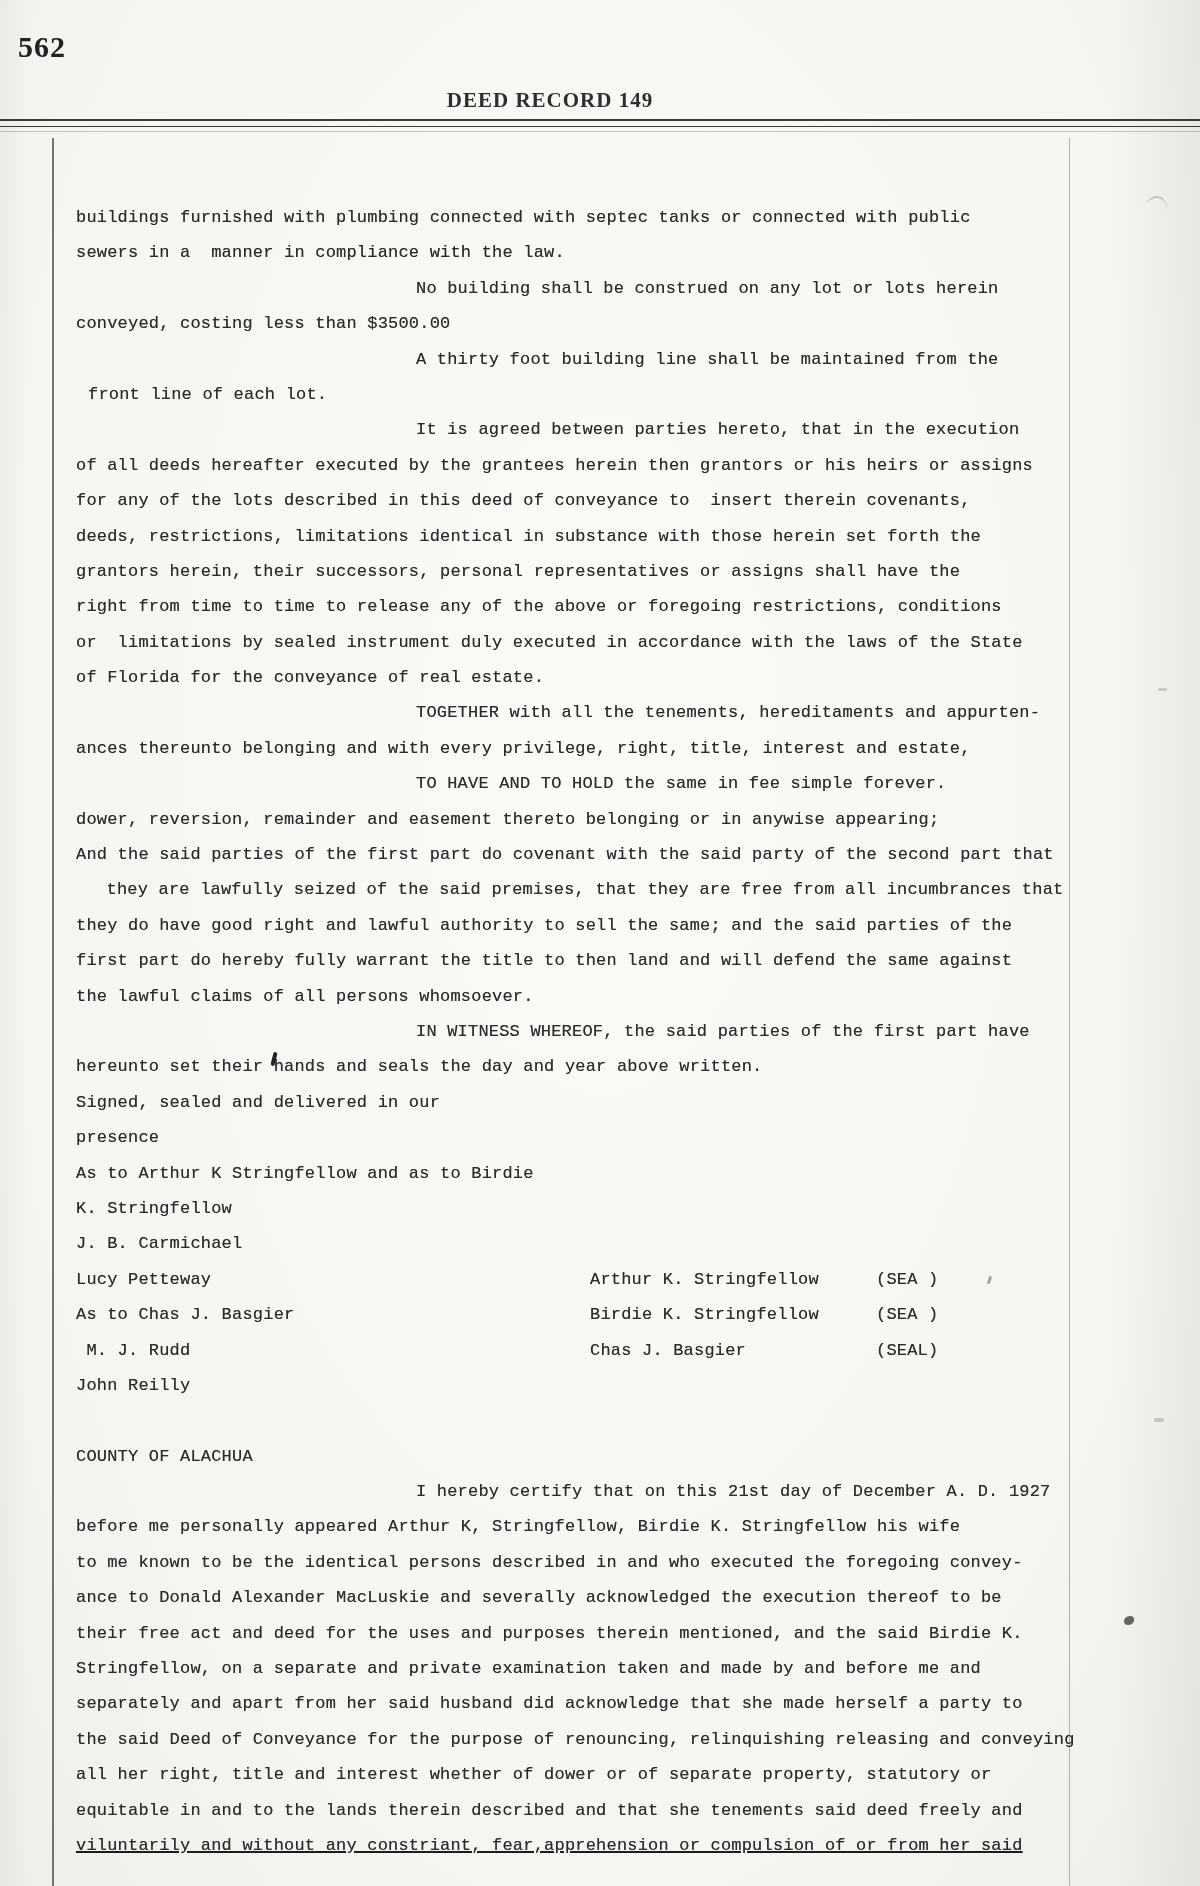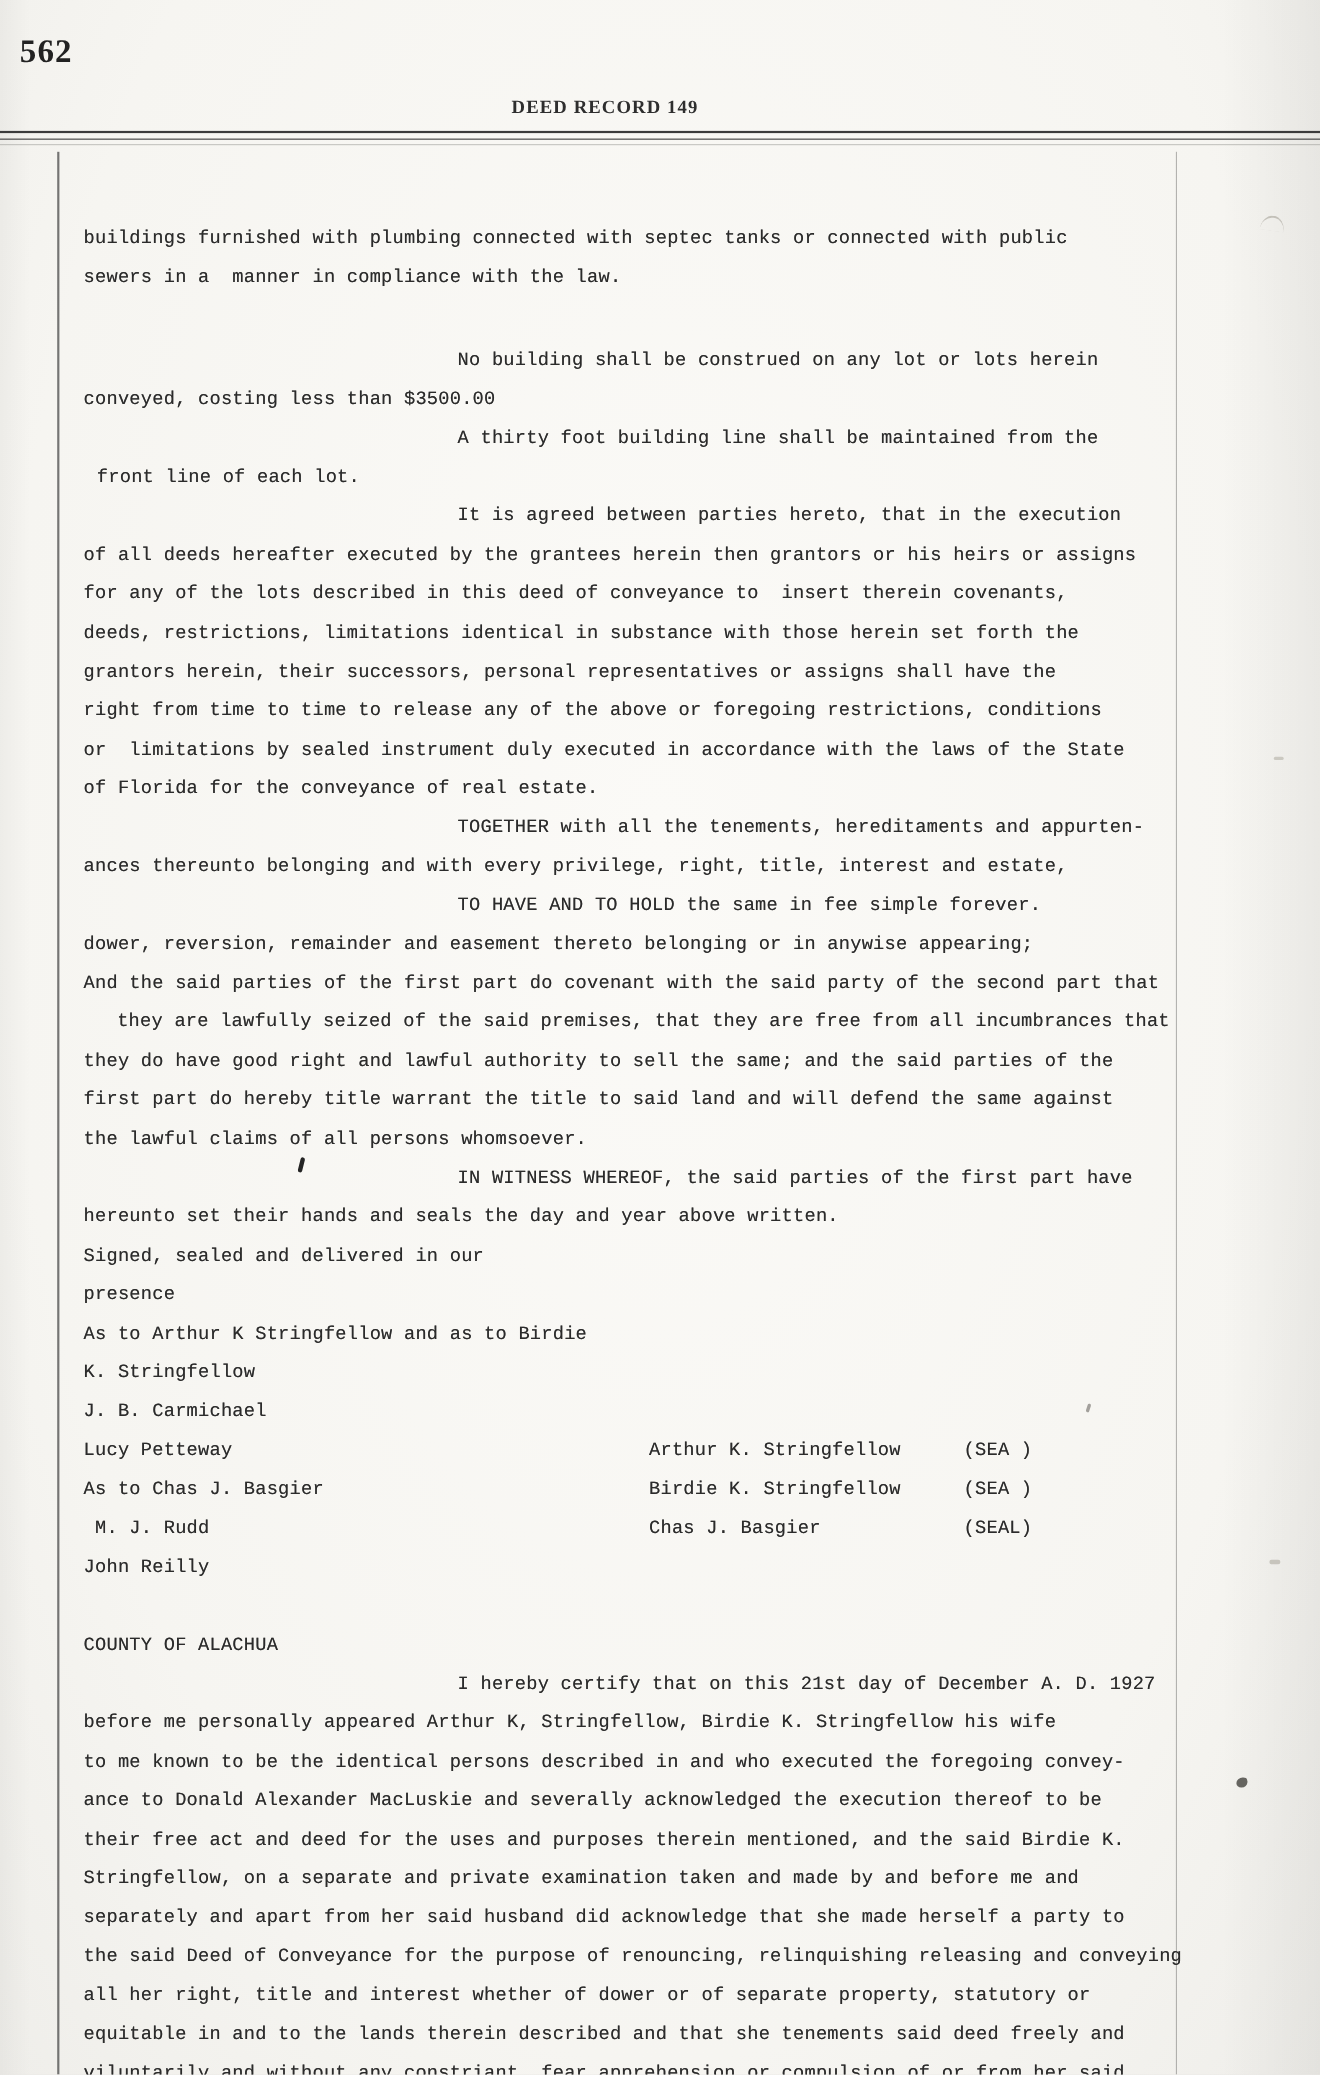--- a/index.html
+++ b/index.html
@@ -23,21 +23,21 @@
     overflow:hidden;
   }
   .page-number{
     position:absolute;left:18px;top:30px;
     font-family:"Liberation Serif","DejaVu Serif",serif;
     font-weight:bold;font-size:30px;color:#222;letter-spacing:1px;
   }
   .header-title{
     position:absolute;left:0;top:88px;width:1100px;text-align:center;
     font-family:"Liberation Serif","DejaVu Serif",serif;
-    font-weight:bold;font-size:17px;color:#2e2e2e;letter-spacing:1px;
+    font-weight:bold;font-size:21px;color:#2e2e2e;letter-spacing:1px;
   }
   .rule{position:absolute;left:0;width:1200px;background:var(--rule);}
   .rule.r1{top:119px;height:2px;}
   .rule.r2{top:126px;height:1px;}
   .rule.r3{top:131px;height:1px;background:#9a9a98;opacity:.55;}
   .margin-line{position:absolute;background:#4a4a4a;}
   .margin-line.left{left:52px;top:138px;width:2px;height:1748px;opacity:.75;}
   .margin-line.right{left:1069px;top:138px;width:1px;height:1748px;background:#6f6f6d;opacity:.5;}
   .doc{
     position:absolute;left:76px;top:200px;width:1010px;
@@ -72,40 +72,40 @@
   <div class="rule r1"></div>
   <div class="rule r2"></div>
   <div class="rule r3"></div>
 
   <div class="margin-line left"></div>
   <div class="margin-line right"></div>
 
   <div class="doc">
       <div class="line">buildings furnished with plumbing connected with septec tanks or connected with public</div>
       <div class="line">sewers in a  manner in compliance with the law.</div>
-      <div class="line" style="padding-left: 340px; margin-top: 40px;">No building shall be construed on any lot or lots herein</div>
+      <div class="line" style="padding-left: 340px;">No building shall be construed on any lot or lots herein</div>
       <div class="line">conveyed, costing less than $3500.00</div>
       <div class="line" style="padding-left: 340px;">A thirty foot building line shall be maintained from the</div>
       <div class="line" style="padding-left: 12px;">front line of each lot.</div>
       <div class="line" style="padding-left: 340px;">It is agreed between parties hereto, that in the execution</div>
       <div class="line">of all deeds hereafter executed by the grantees herein then grantors or his heirs or assigns</div>
       <div class="line">for any of the lots described in this deed of conveyance to  insert therein covenants,</div>
       <div class="line">deeds, restrictions, limitations identical in substance with those herein set forth the</div>
       <div class="line">grantors herein, their successors, personal representatives or assigns shall have the</div>
       <div class="line">right from time to time to release any of the above or foregoing restrictions, conditions</div>
       <div class="line">or  limitations by sealed instrument duly executed in accordance with the laws of the State</div>
       <div class="line">of Florida for the conveyance of real estate.</div>
       <div class="line" style="padding-left: 340px;">TOGETHER with all the tenements, hereditaments and appurten-</div>
       <div class="line">ances thereunto belonging and with every privilege, right, title, interest and estate,</div>
       <div class="line" style="padding-left: 340px;">TO HAVE AND TO HOLD the same in fee simple forever.</div>
       <div class="line">dower, reversion, remainder and easement thereto belonging or in anywise appearing;</div>
       <div class="line">And the said parties of the first part do covenant with the said party of the second part that</div>
       <div class="line" style="padding-left: 8px; text-align: center;">they are lawfully seized of the said premises, that they are free from all incumbrances that</div>
       <div class="line">they do have good right and lawful authority to sell the same; and the said parties of the</div>
-      <div class="line">first part do hereby title warrant the title to said land and will defend the same against</div>
+      <div class="line">first part do hereby fully warrant the title to then land and will defend the same against</div>
       <div class="line">the lawful claims of all persons whomsoever.</div>
       <div class="line" style="padding-left: 340px;">IN WITNESS WHEREOF, the said parties of the first part have</div>
       <div class="line">hereunto set their hands and seals the day and year above written.</div>
       <div class="line">Signed, sealed and delivered in our</div>
       <div class="line">presence</div>
       <div class="line">As to Arthur K Stringfellow and as to Birdie</div>
       <div class="line">K. Stringfellow</div>
       <div class="line">J. B. Carmichael</div>
       <div class="line"><span class="sig-left">Lucy Petteway</span><span class="sig-mid">Arthur K. Stringfellow</span><span class="sig-seal">(SEA )</span></div>
       <div class="line"><span class="sig-left">As to Chas J. Basgier</span><span class="sig-mid">Birdie K. Stringfellow</span><span class="sig-seal">(SEA )</span></div>

